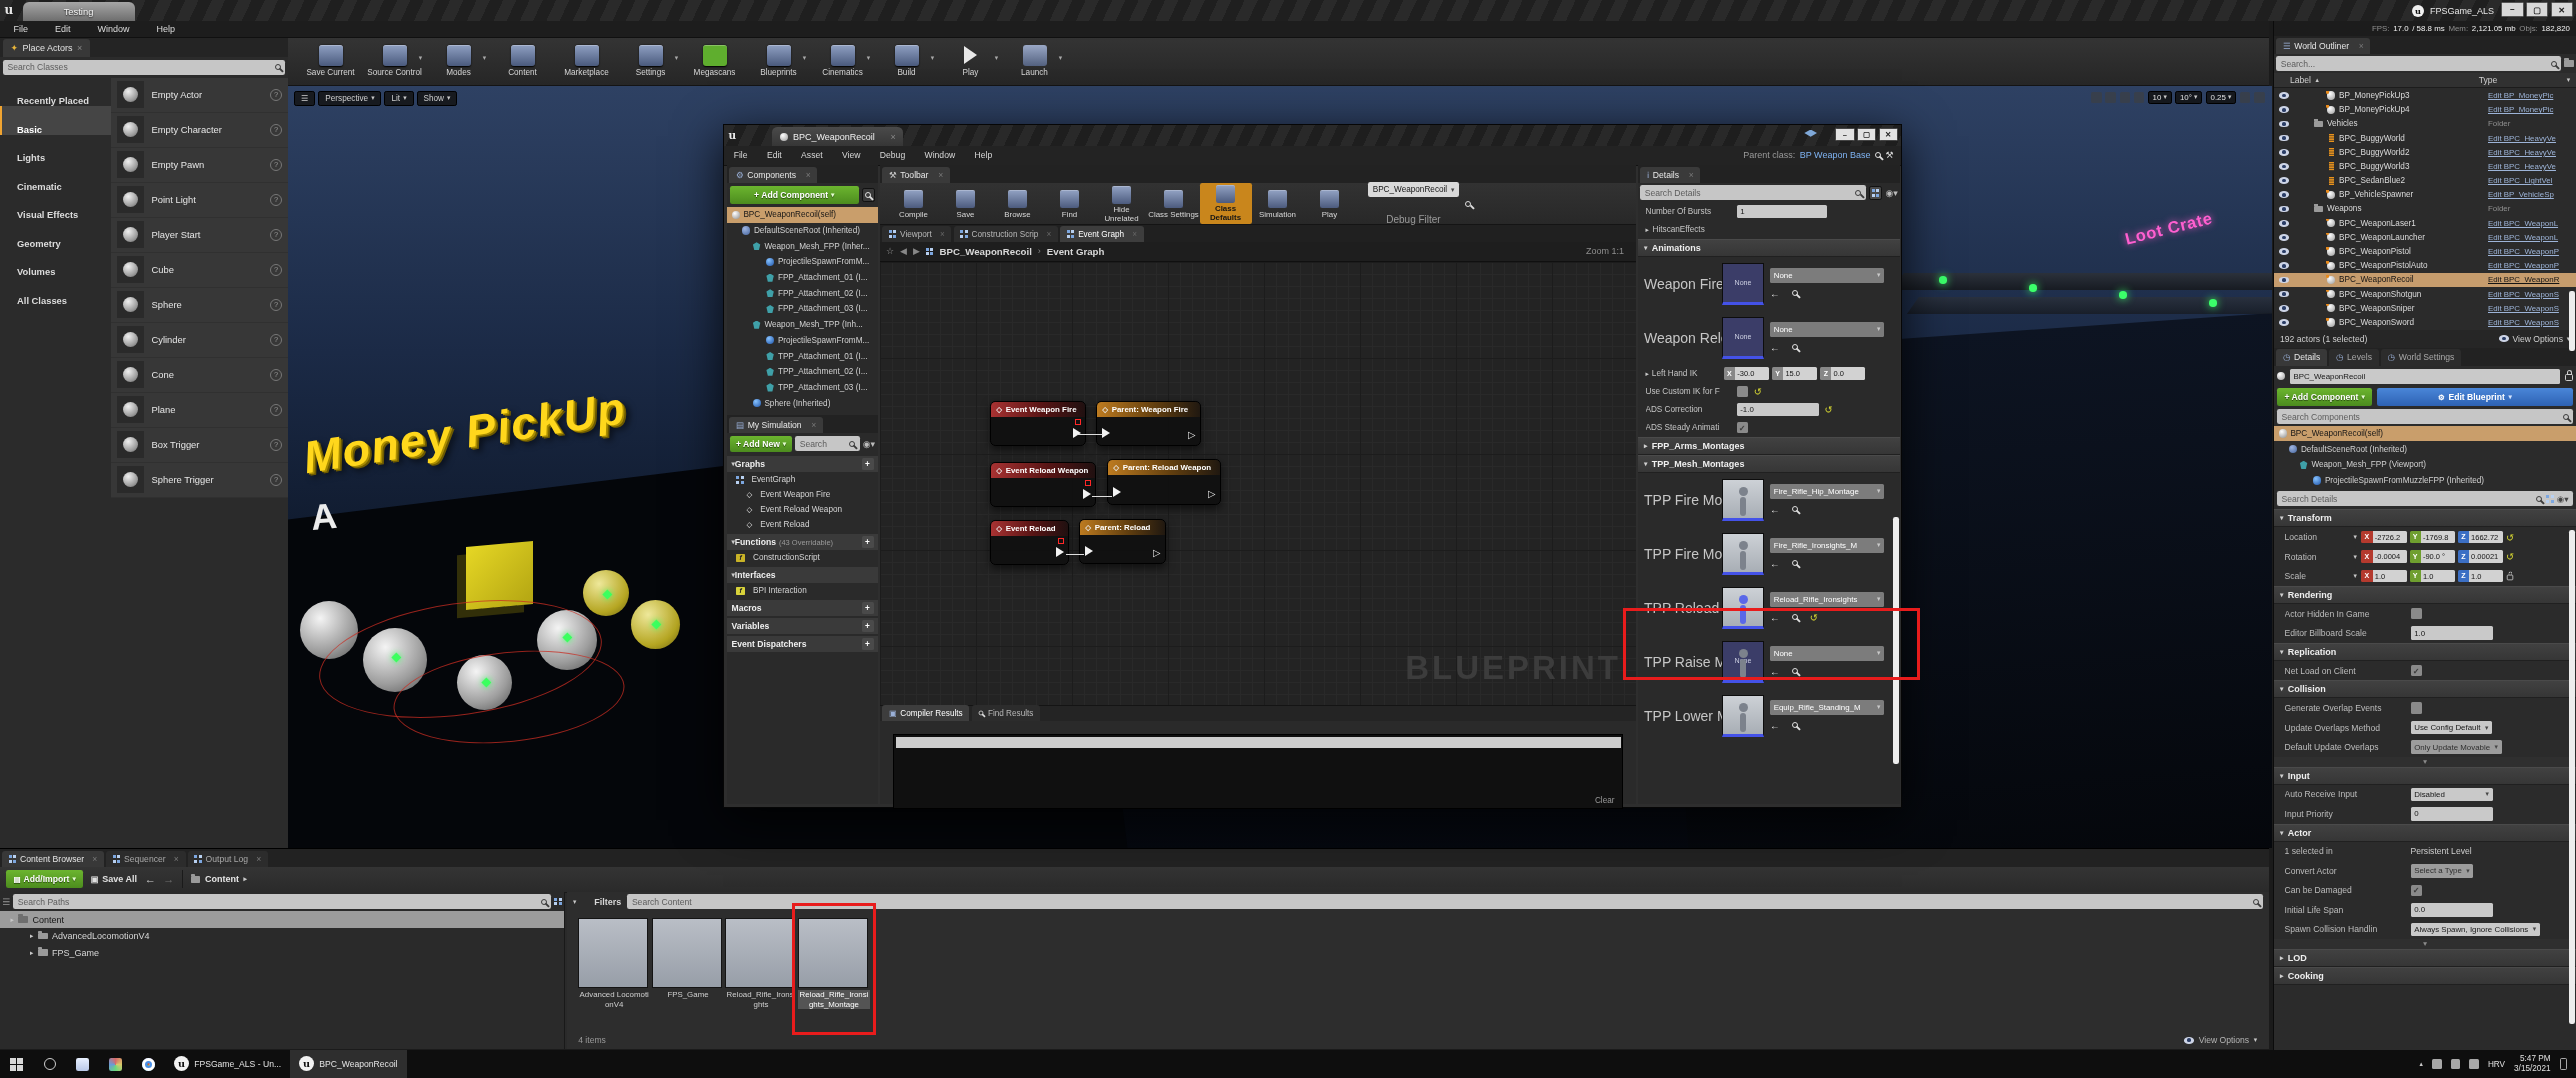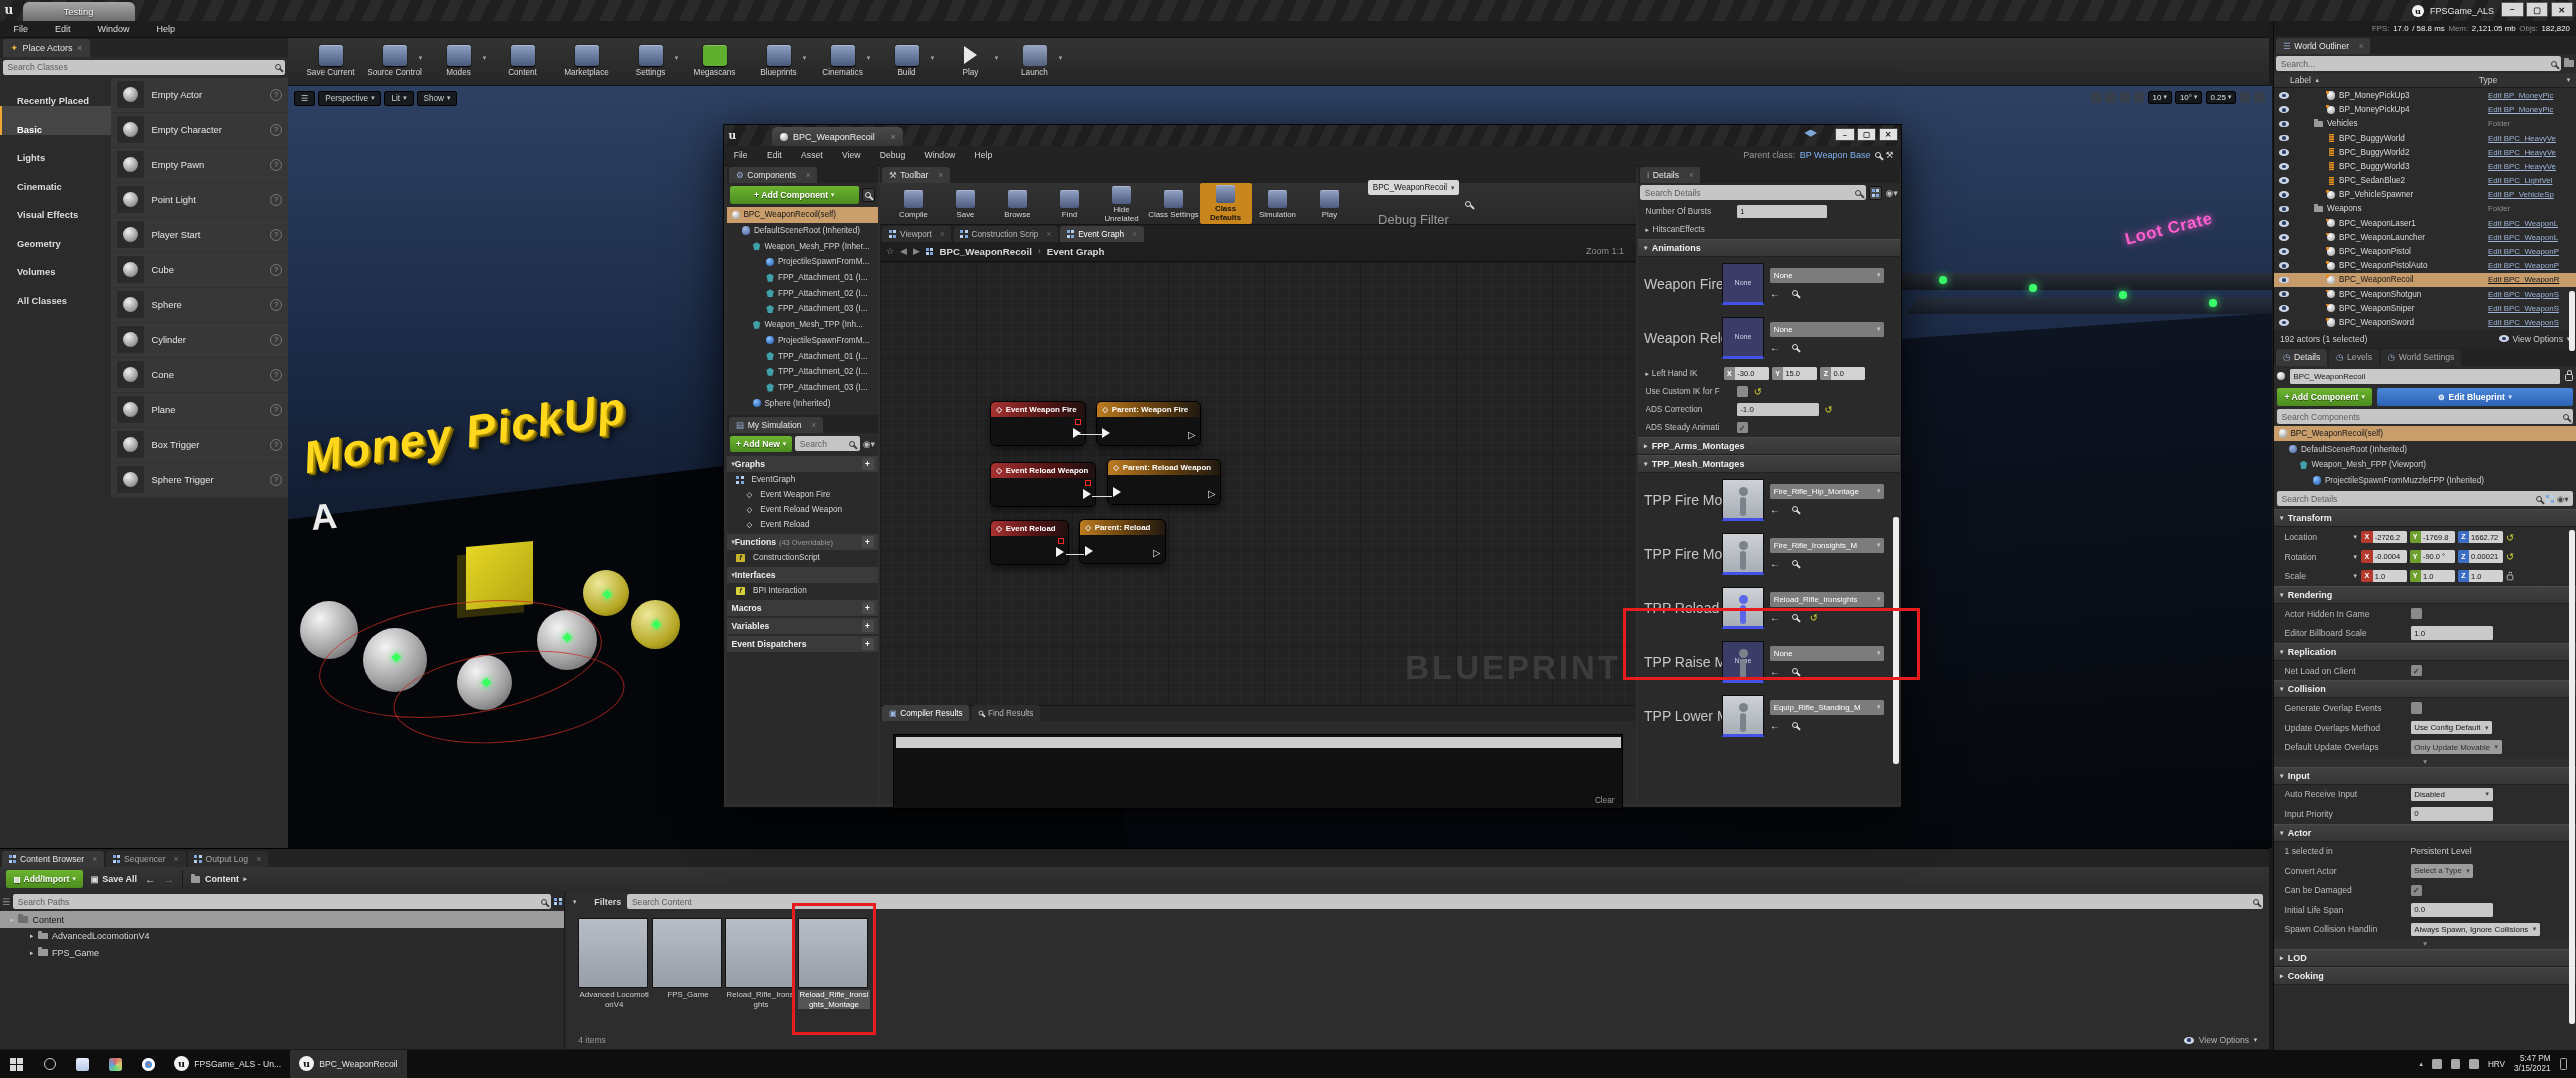--- a/index.html
+++ b/index.html
@@ -818,21 +818,21 @@
             <div class="bpbtn">
               <div class="ic"></div>
               <div class="lbl">Play</div>
             </div>
           </span>
         <div style="margin-left:12px">
           <div class="dbgbox">
               <span>BPC_WeaponRecoil</span>
               <span class="caratd">▾</span>
             </div>
-          <div style="font-size:13px;color:#9a9a9a;text-align:center;margin-top:17px">Debug Filter</div>
+          <div style="font-size:10px;color:#9a9a9a;text-align:center;margin-top:17px">Debug Filter</div>
         </div>
         <span class="mag w" style="margin-left:6px"></span>
       </div>
       <div id="graph-tabs">
 
       <div class="gtab">
             <span class="gridico"></span>
             <span>Viewport</span>
             <span style="color:#666;margin-left:4.5px">×</span>
           </div>

